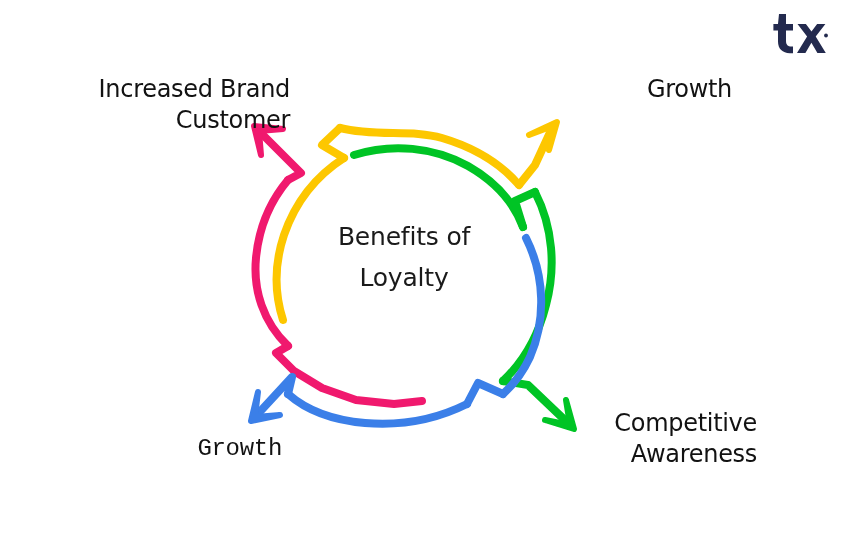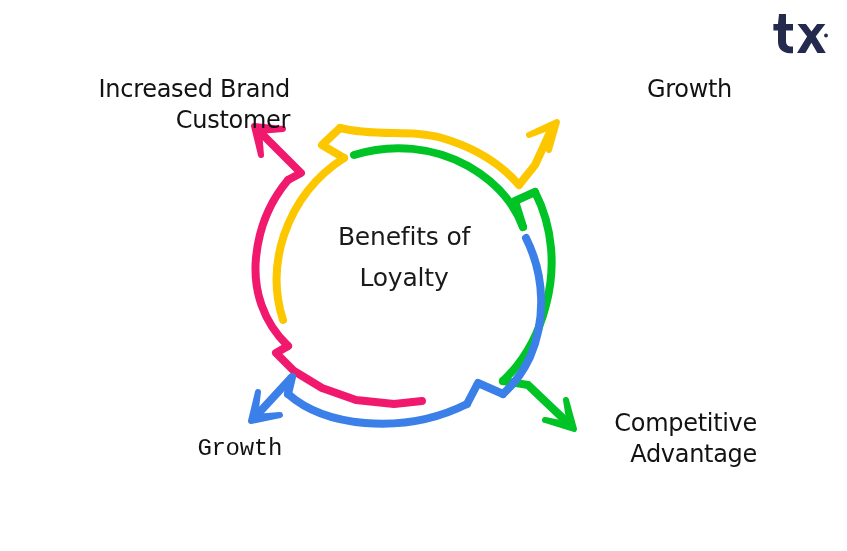--- a/index.html
+++ b/index.html
@@ -166,20 +166,20 @@
     <div>Increased Brand</div>
     <div>Customer</div>
   </div>
 
   <div class="label label-loyalty">
     <div>Growth</div>
   </div>
 
   <div class="label label-advantage">
     <div>Competitive</div>
-    <div>Advantage</div>
+    <div>Awareness</div>
   </div>
 
   <div class="label label-growth">
     <div>Growth</div>
   </div>
 
 </div>
 
 </body></html>

